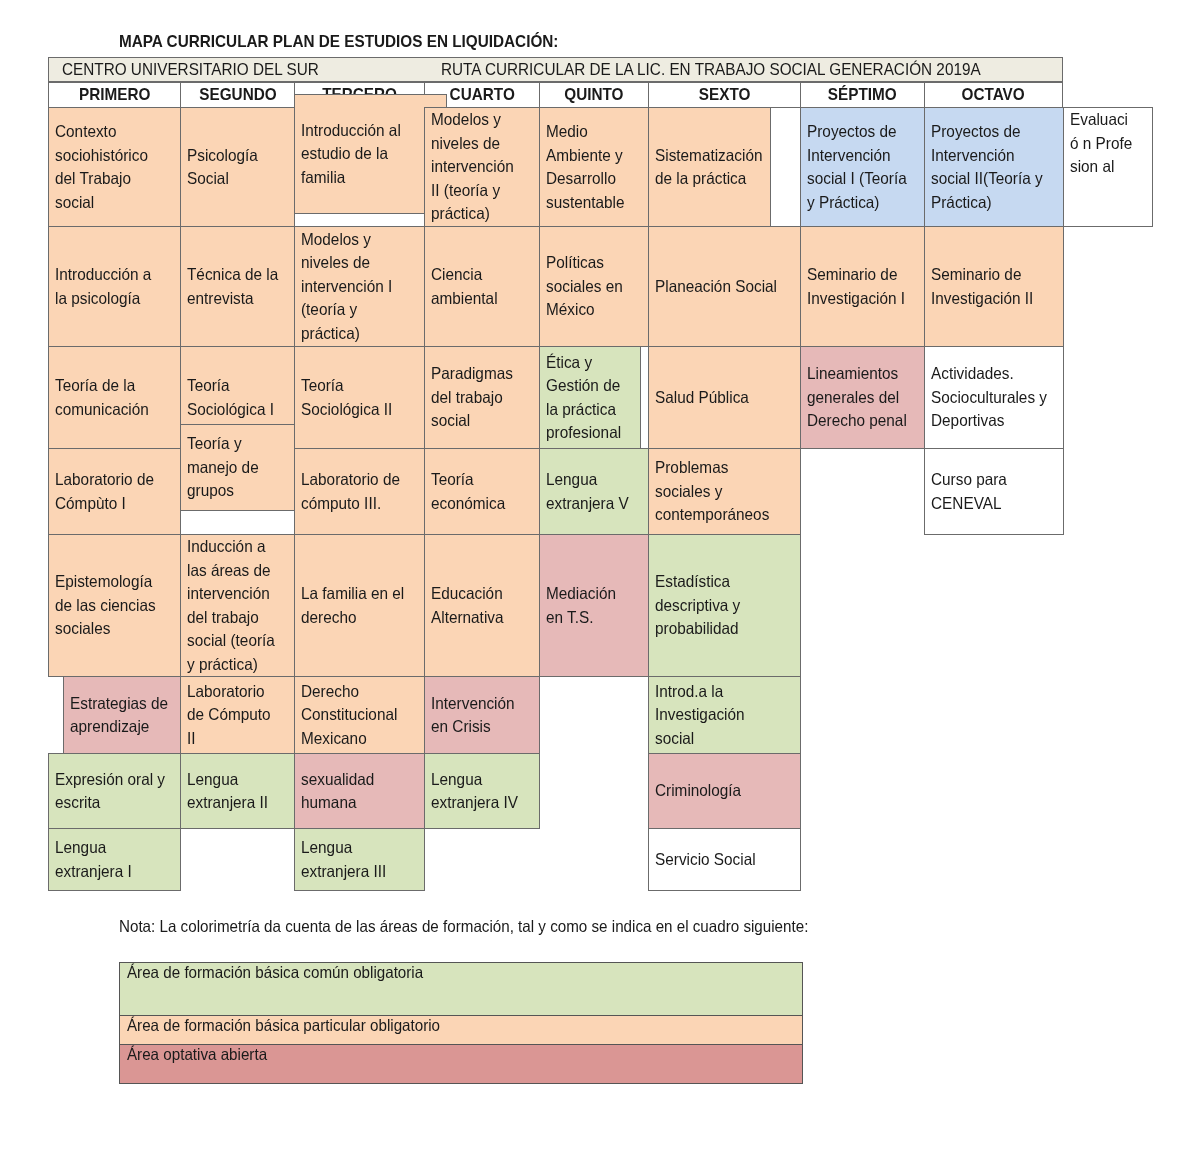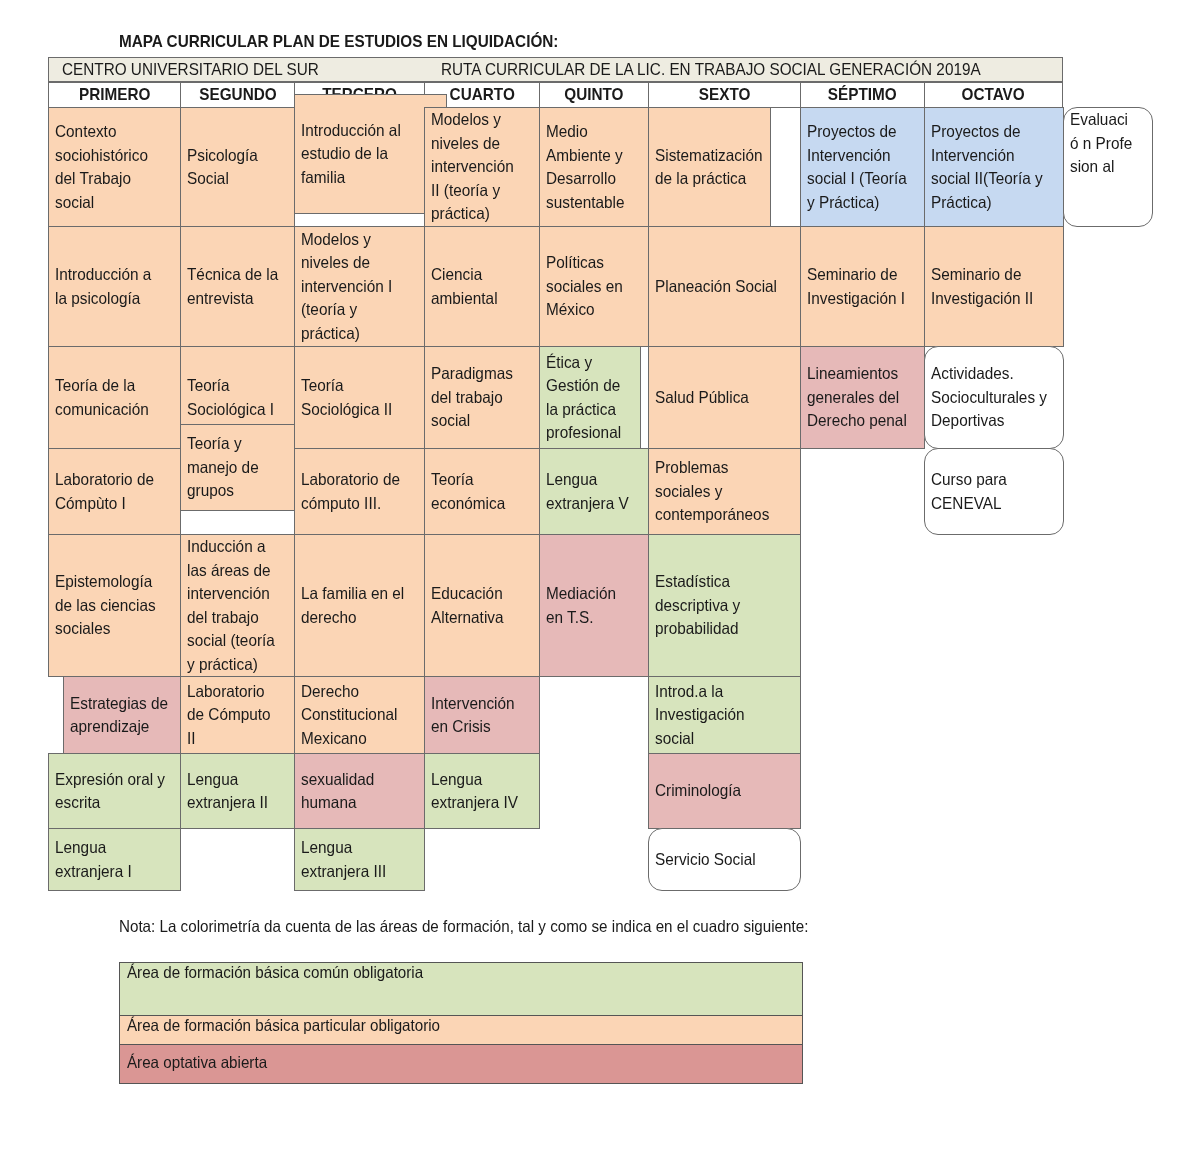--- a/index.html
+++ b/index.html
@@ -15,21 +15,21 @@
             border:1.5px solid #6b6b6b; background:#fff; font-weight:bold; font-size:17px;
             text-align:center; line-height:24px; }
   .semhdr span { display:inline-block; transform:scaleX(0.9); }
   .cell { position:absolute; box-sizing:border-box; border:1.5px solid #6b6b6b;
           display:flex; align-items:center; padding:0 6px; font-size:16.5px; line-height:23.5px; }
   .cell span { display:block; transform:scaleX(0.93); transform-origin:left center; }
   .orange { background:#fbd5b5; }
   .green  { background:#d7e4bd; }
   .blue   { background:#c6d9f1; }
   .red    { background:#e6b9b8; }
-  .white  { background:#ffffff;border-radius:14px; }
+  .white  { background:#ffffff; }
   .note { position:absolute; left:119px; top:917px; font-size:16.5px; transform:scaleX(0.92); transform-origin:left top; white-space:nowrap; }
   .legend { position:absolute; left:119px; top:962px; width:684px; }
   .legrow { box-sizing:border-box; border:1.5px solid #555; border-top:none; padding-left:7px;
             font-size:16.5px; display:flex; align-items:flex-start; }
   .legrow:first-child { border-top:1.5px solid #555; }
   .legrow span { transform:scaleX(0.92); transform-origin:left center; white-space:nowrap; }
 </style>
 </head>
 <body>
 
@@ -213,16 +213,16 @@
 
 <div class="note">Nota: La colorimetría da cuenta de las áreas de formación, tal y como se indica en el cuadro siguiente:</div>
 
 <div class="legend">
   <div class="legrow" style="height:54px;background:#d7e4bd">
       <span>Área de formación básica común obligatoria</span>
     </div>
   <div class="legrow" style="height:29px;background:#fbd5b5">
       <span>Área de formación básica particular obligatorio</span>
     </div>
-  <div class="legrow" style="height:39px;background:#da9694;align-items:center;padding-bottom:3px">
+  <div class="legrow" style="height:39px;background:#da9694;align-items:flex-start;padding-bottom:3px">
       <span>Área optativa abierta</span>
     </div>
 </div>
 
 </body></html>

